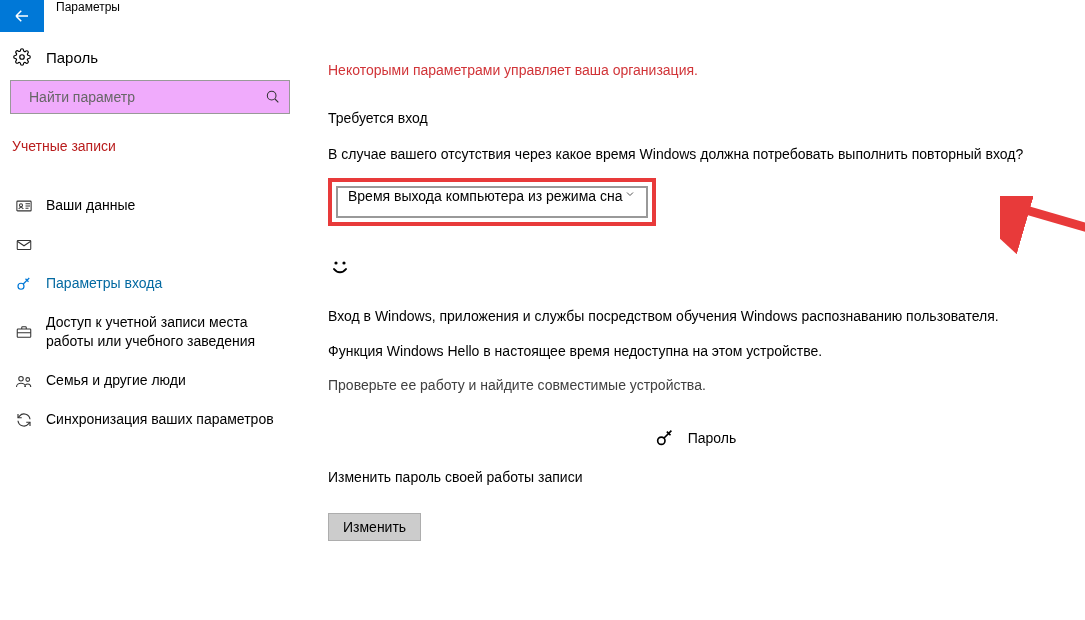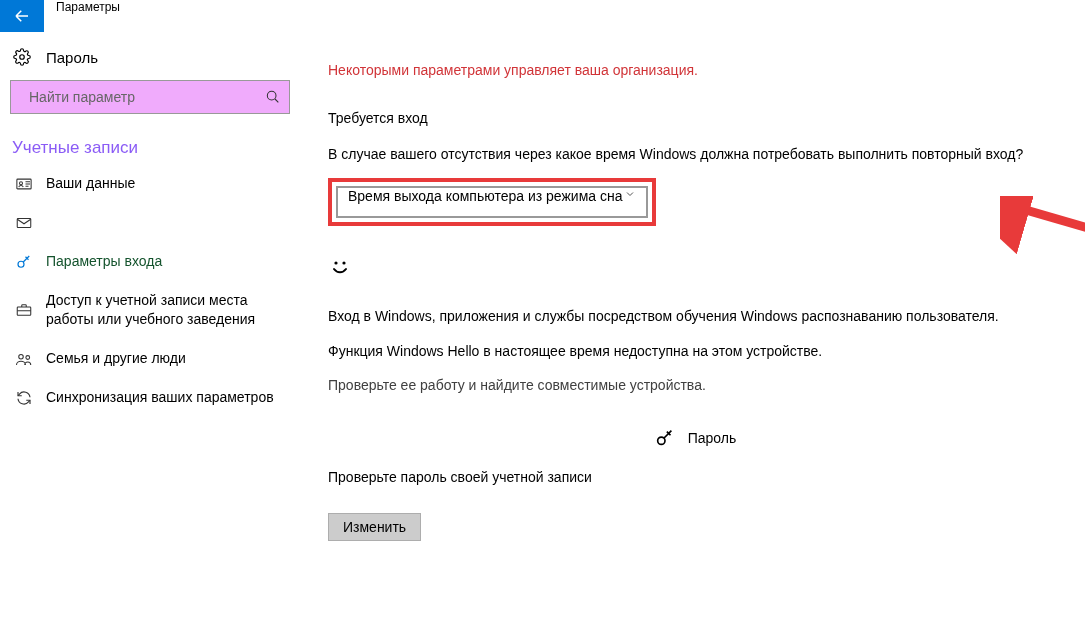--- a/index.html
+++ b/index.html
@@ -63,42 +63,42 @@
     flex: 1;
     border: none;
     outline: none;
     font-size: 14px;
     font-family: inherit;
     background: transparent;
   }
   .search-box input::placeholder { color: #666; }
   .search-box .sicon { color:#333; display:flex;}
   .section-label {
-    font-size: 17px;
-    color: #8b5cf6;
-    margin-bottom: 6px;
+    font-size: 14px;
+    color: #b91c1c;
+    margin-bottom: 32px;
     padding-left: 2px;
   }
   .nav-item {
     display: flex;
     align-items: center;
     padding: 10px 4px 10px 4px;
     cursor: pointer;
     line-height: 1.35;
   }
   .nav-item .nicon {
     width: 20px;
     margin-right: 12px;
     margin-top: 1px;
     display:flex; align-items:center; justify-content:center;
     color:#333;
   }
   .nav-item .nlabel { font-size: 14px; flex:1; }
   .nav-item.active .nicon,
-  .nav-item.active .nlabel { color: #14532d; }
+  .nav-item.active .nlabel { color: #0369a1; }
   .main {
     flex: 1;
     padding: 30px 23px 0 28px;
     position: relative;
   }
   .org-notice {
     color: #d13438;
     font-size: 14px;
     margin-bottom: 32px;
   }
@@ -287,21 +287,21 @@
 
     <div class="pass-row">
       <span class="picon">
         <svg width="22" height="22" viewBox="0 0 24 24">
             <circle cx="8" cy="15" r="4" fill="none" stroke="#000" stroke-width="1.8"></circle>
             <path d="M11 12l8-8m-3 3l2 2m-4-4l2 2" stroke="#000" stroke-width="1.8" fill="none"></path>
           </svg>
       </span>
       <div class="h-section" style="margin-bottom:0;">Пароль</div>
     </div>
-    <div class="p-text">Проверьте пароль своей учетной записи</div>
+    <div class="p-text">Изменить пароль своей работы записи</div>
     <button class="btn">Изменить</button>
 
     <svg class="arrow-annot" width="160" height="60" viewBox="0 0 160 60">
       <defs>
         <marker id="ah" markerWidth="12" markerHeight="12" refX="2" refY="5" orient="auto">
           <path d="M0 0L10 5L0 10z" fill="#e83a3a"></path>
         </marker>
       </defs>
       <line x1="150" y1="50" x2="12" y2="10" stroke="#e83a3a" stroke-width="9" marker-end="url(#ah)"></line>
     </svg>

